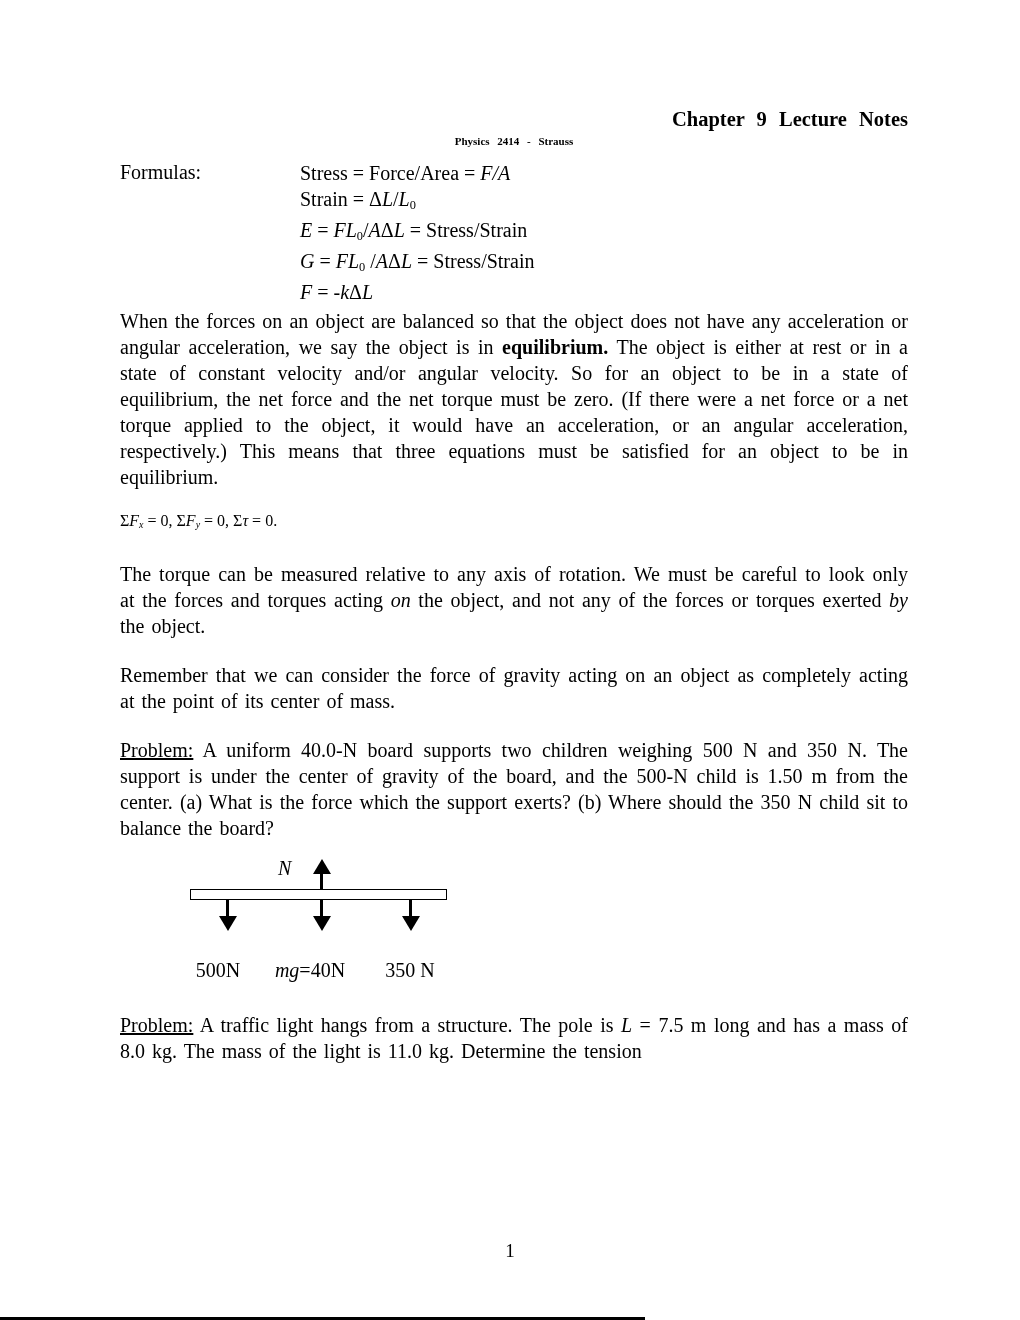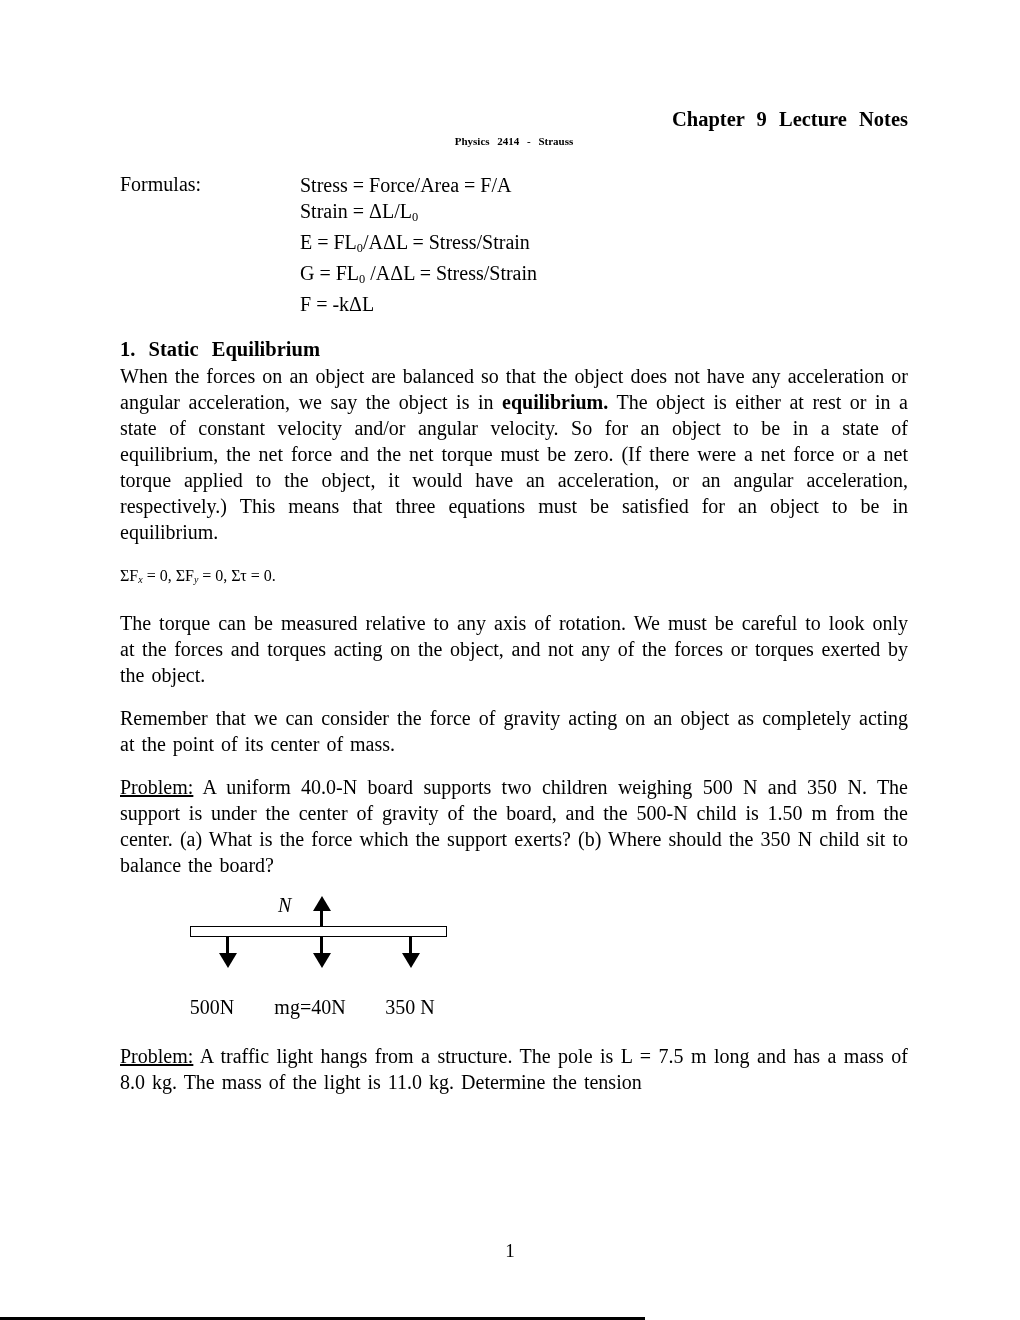--- a/index.html
+++ b/index.html
@@ -30,21 +30,21 @@
   .subtitle {
     text-align: center;
     font-size: 11px;
     font-weight: bold;
     word-spacing: 5px;
     margin-top: 4px;
   }
 
   .formulas {
     position: relative;
-    margin-top: 26px;
+    margin-top: 14px;
     font-size: 20px;
   }
   .formulas-label {
     position: absolute;
     left: 0;
     top: 0;
   }
   .formula-lines {
     margin-left: 180px;
     line-height: 25.5px;
@@ -55,33 +55,33 @@
     font-size: 20.5px;
     font-weight: bold;
     word-spacing: 8px;
   }
 
   p.body {
     font-size: 20px;
     line-height: 26px;
     text-align: justify;
     word-spacing: 2px;
-    margin-top: 17px;
+    margin-top: 23px;
   }
   p.after-heading { margin-top: 2px; }
 
   p.equation {
     font-size: 16px;
     line-height: 26px;
     margin-top: 18px;
   }
 
   
   .s-r { }
-  .s-i { }
+  .s-i { font-style: italic; }
   .s-b { font-weight: bold; margin-top: 40px; }
   .s-u { text-decoration: underline; }
   .s-sub { font-size: 0.62em; vertical-align: -0.22em; }
   .s-isub { font-size: 0.62em; vertical-align: -0.22em; font-style: italic; }
 
   
   .diagram {
     position: relative;
     margin-top: 18px;
     height: 130px;
@@ -161,21 +161,20 @@
       <span class="formulas-label">Formulas:</span>
       <div class="formula-lines">
         <div class="formula-line"><span class="s-r">Stress = Force/Area = </span><span class="s-i">F/A</span></div>
         <div class="formula-line"><span class="s-r">Strain = Δ</span><span class="s-i">L</span><span class="s-r">/</span><span class="s-i">L</span><span class="s-sub">0</span></div>
         <div class="formula-line"><span class="s-i">E</span><span class="s-r"> = </span><span class="s-i">FL</span><span class="s-sub">0</span><span class="s-r">/</span><span class="s-i">A</span><span class="s-r">Δ</span><span class="s-i">L</span><span class="s-r"> = Stress/Strain</span></div>
         <div class="formula-line"><span class="s-i">G</span><span class="s-r"> = </span><span class="s-i">FL</span><span class="s-sub">0</span><span class="s-r"> /</span><span class="s-i">A</span><span class="s-r">Δ</span><span class="s-i">L</span><span class="s-r"> = Stress/Strain</span></div>
         <div class="formula-line"><span class="s-i">F</span><span class="s-r"> = -</span><span class="s-i">k</span><span class="s-r">Δ</span><span class="s-i">L</span></div>
       </div>
     </div>
 
-    <h3 class="heading">1. Static Equilibrium</h3>
 
     <p class="body after-heading"><span class="s-r">When the forces on an object are balanced so that the object does not have any acceleration or angular acceleration, we say the object is in </span><span class="s-b">equilibrium.</span><span class="s-r"> The object is either at rest or in a state of constant velocity and/or angular velocity. So for an object to be in a state of equilibrium, the net force and the net torque must be zero. (If there were a net force or a net torque applied to the object, it would have an acceleration, or an angular acceleration, respectively.) This means that three equations must be satisfied for an object to be in equilibrium.</span></p>
 
     <p class="equation"><span class="s-r">Σ</span><span class="s-i">F</span><span class="s-isub">x</span><span class="s-r"> = 0, </span><span class="s-r">Σ</span><span class="s-i">F</span><span class="s-isub">y</span><span class="s-r"> = 0, </span><span class="s-r">Σ</span><span class="s-i">τ</span><span class="s-r"> = 0.</span></p>
 
     <p class="body"><span class="s-r">The torque can be measured relative to any axis of rotation.  We must be careful to look only at the forces and torques acting </span><span class="s-i">on</span><span class="s-r"> the object, and not any of the forces or torques exerted </span><span class="s-i">by</span><span class="s-r"> the object.</span></p>
 
     <p class="body"><span class="s-r">Remember that we can consider the force of gravity acting on an object as completely acting at the point of its center of mass.</span></p>
 
     <p class="body"><span class="s-u">Problem:</span><span class="s-r">  A uniform 40.0-N board supports two children weighing 500 N and 350 N.  The support is under the center of gravity of the board, and the 500-N child is 1.50 m from the center.  (a)  What is the force which the support exerts? (b) Where should the 350 N child sit to balance the board?</span></p>
@@ -196,21 +195,21 @@
       </div>
       <div>
         <div class="shaft" style="left:200px; top:41px; height:17px;"></div>
         <div class="head-down" style="left:193px; top:57px;"></div>
       </div>
       <div>
         <div class="shaft" style="left:289px; top:41px; height:17px;"></div>
         <div class="head-down" style="left:282px; top:57px;"></div>
       </div>
 
-      <span class="diag-label" style="left:92px;"><span class="s-r">500N</span></span>
+      <span class="diag-label" style="left:98px;"><span class="s-r">500N</span></span>
       <span class="diag-label" style="left:190px;"><span class="s-i">mg</span><span class="s-r">=40N</span></span>
       <span class="diag-label" style="left:290px;"><span class="s-r">350 N</span></span>
     </div>
 
     <p class="body problem2"><span class="s-u">Problem:</span><span class="s-r">   A traffic light hangs from a structure.  The pole is </span><span class="s-i">L</span><span class="s-r"> = 7.5 m long and has a mass of 8.0 kg.  The mass of the light is 11.0 kg.  Determine the tension</span></p>
 
   </div>
 
   <div class="page-number">1</div>
   <div class="bottom-line"></div>

